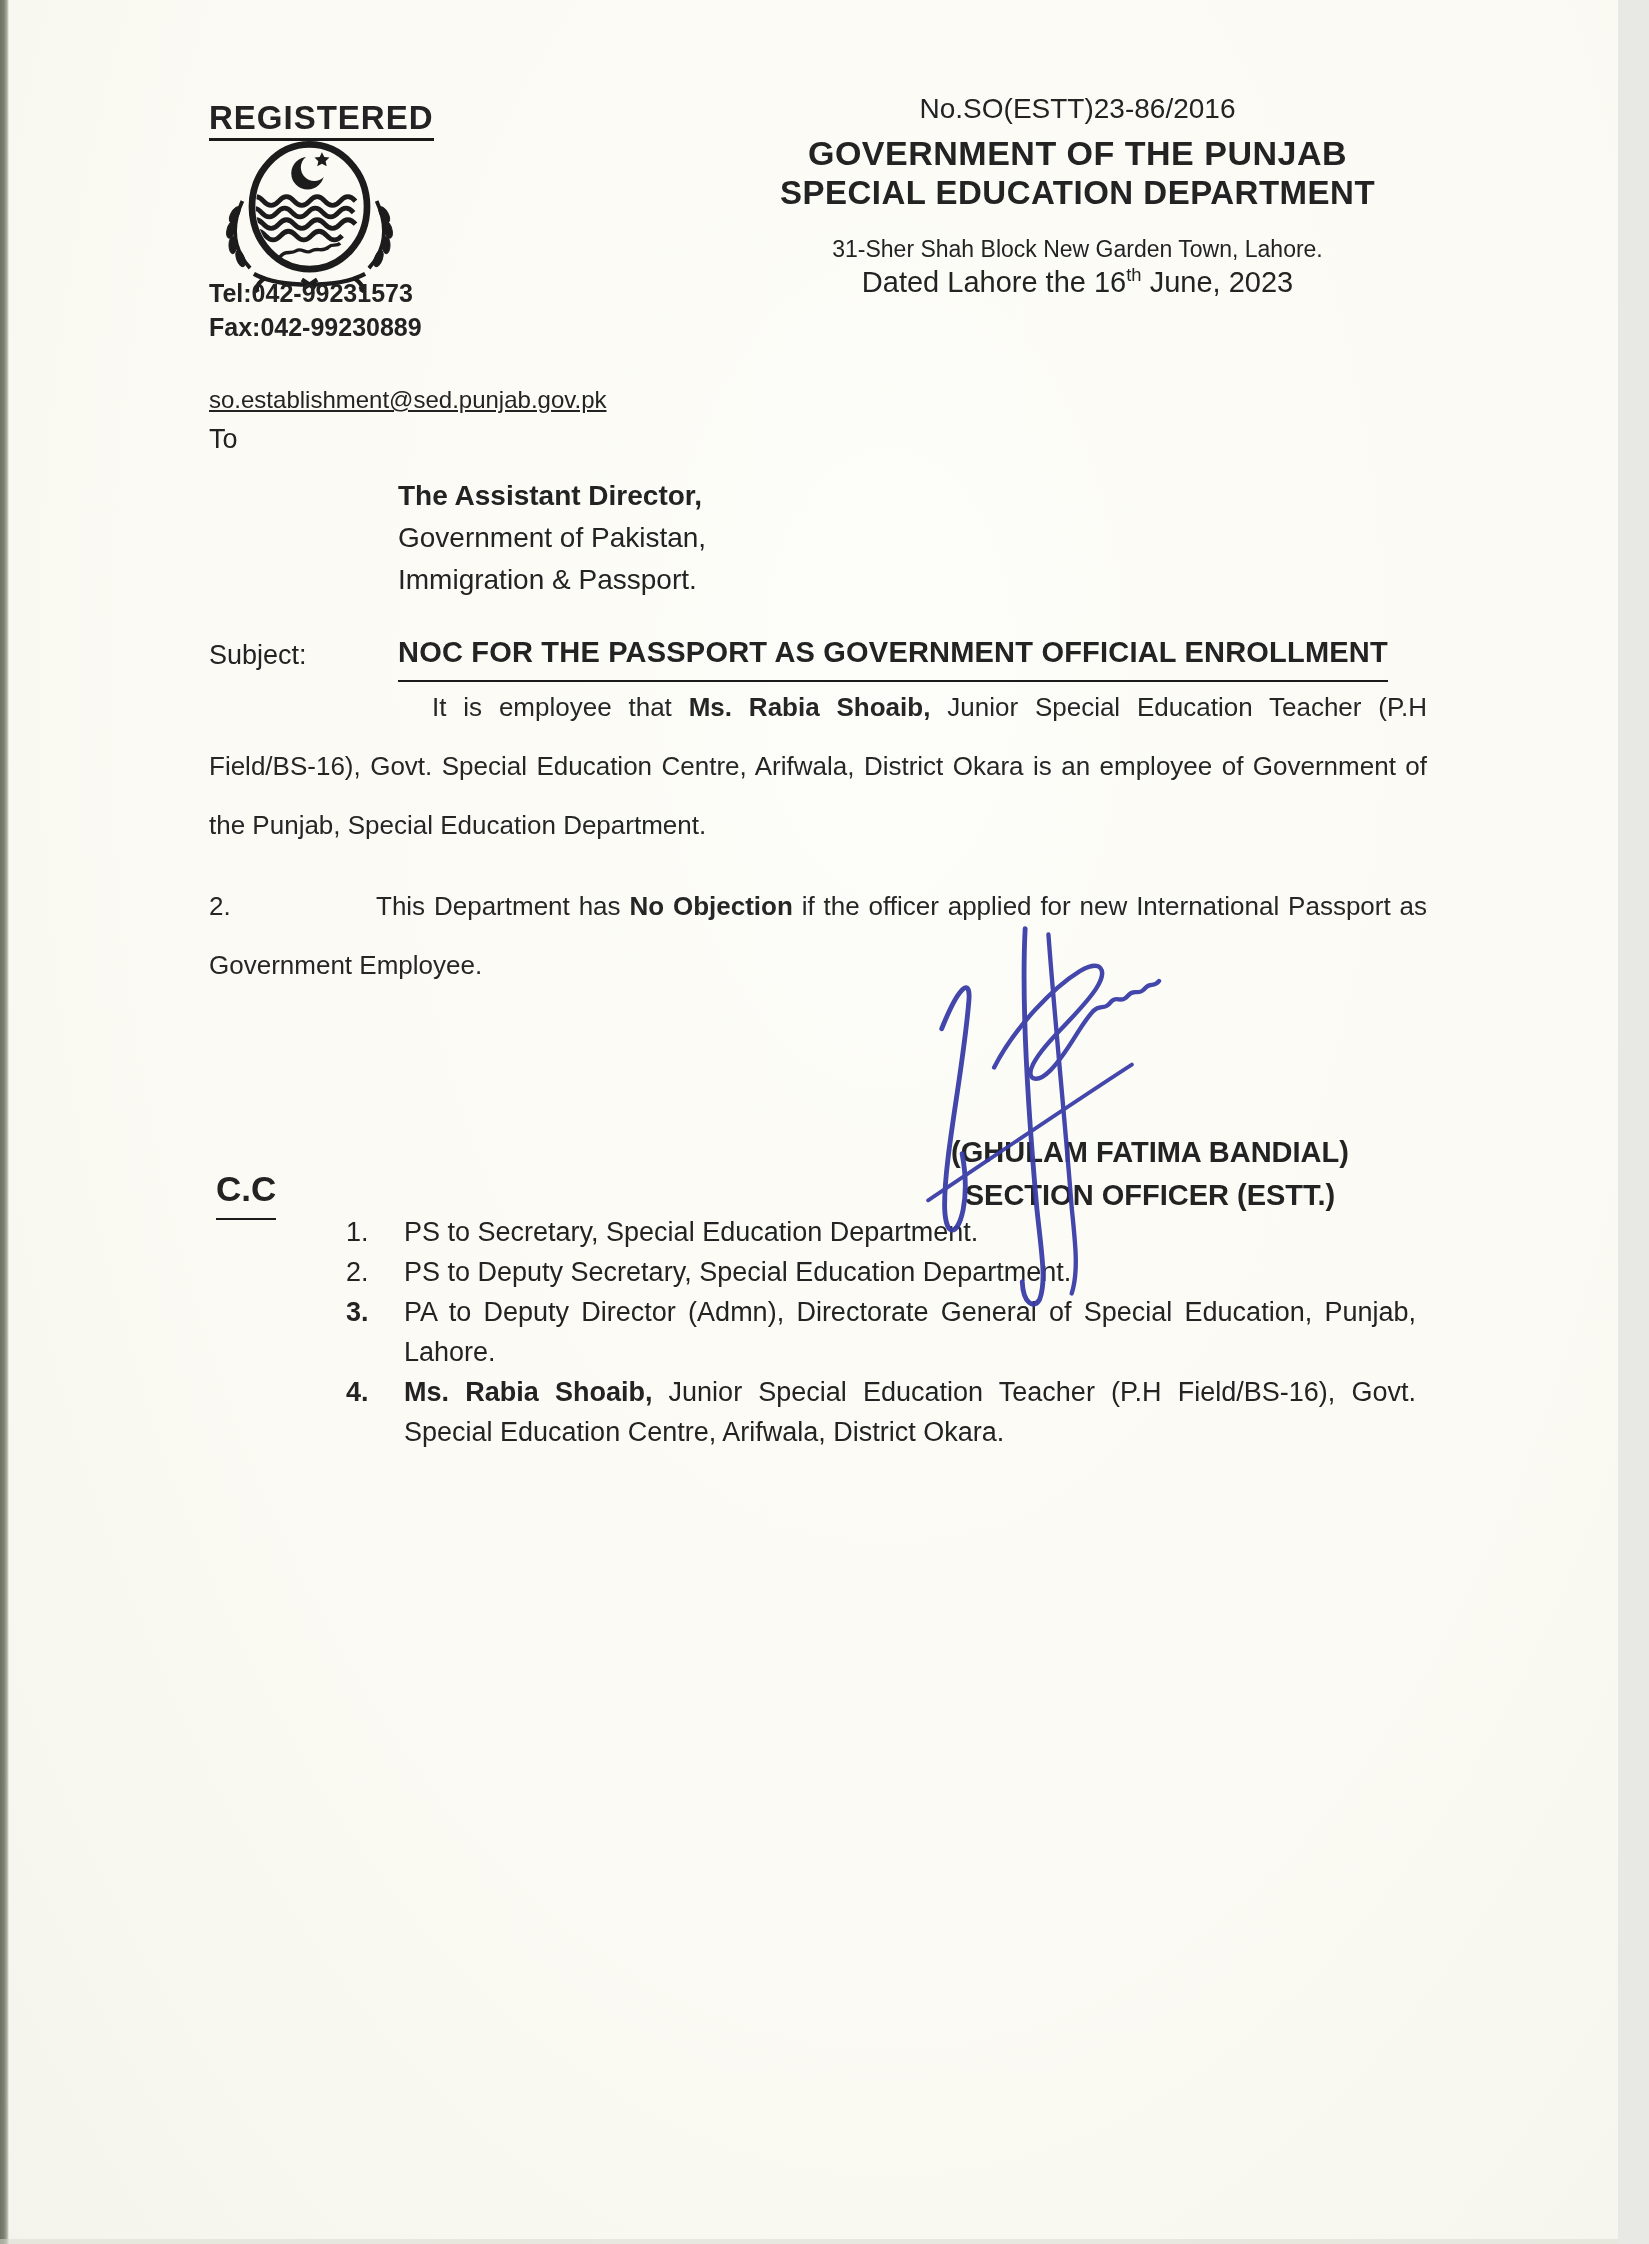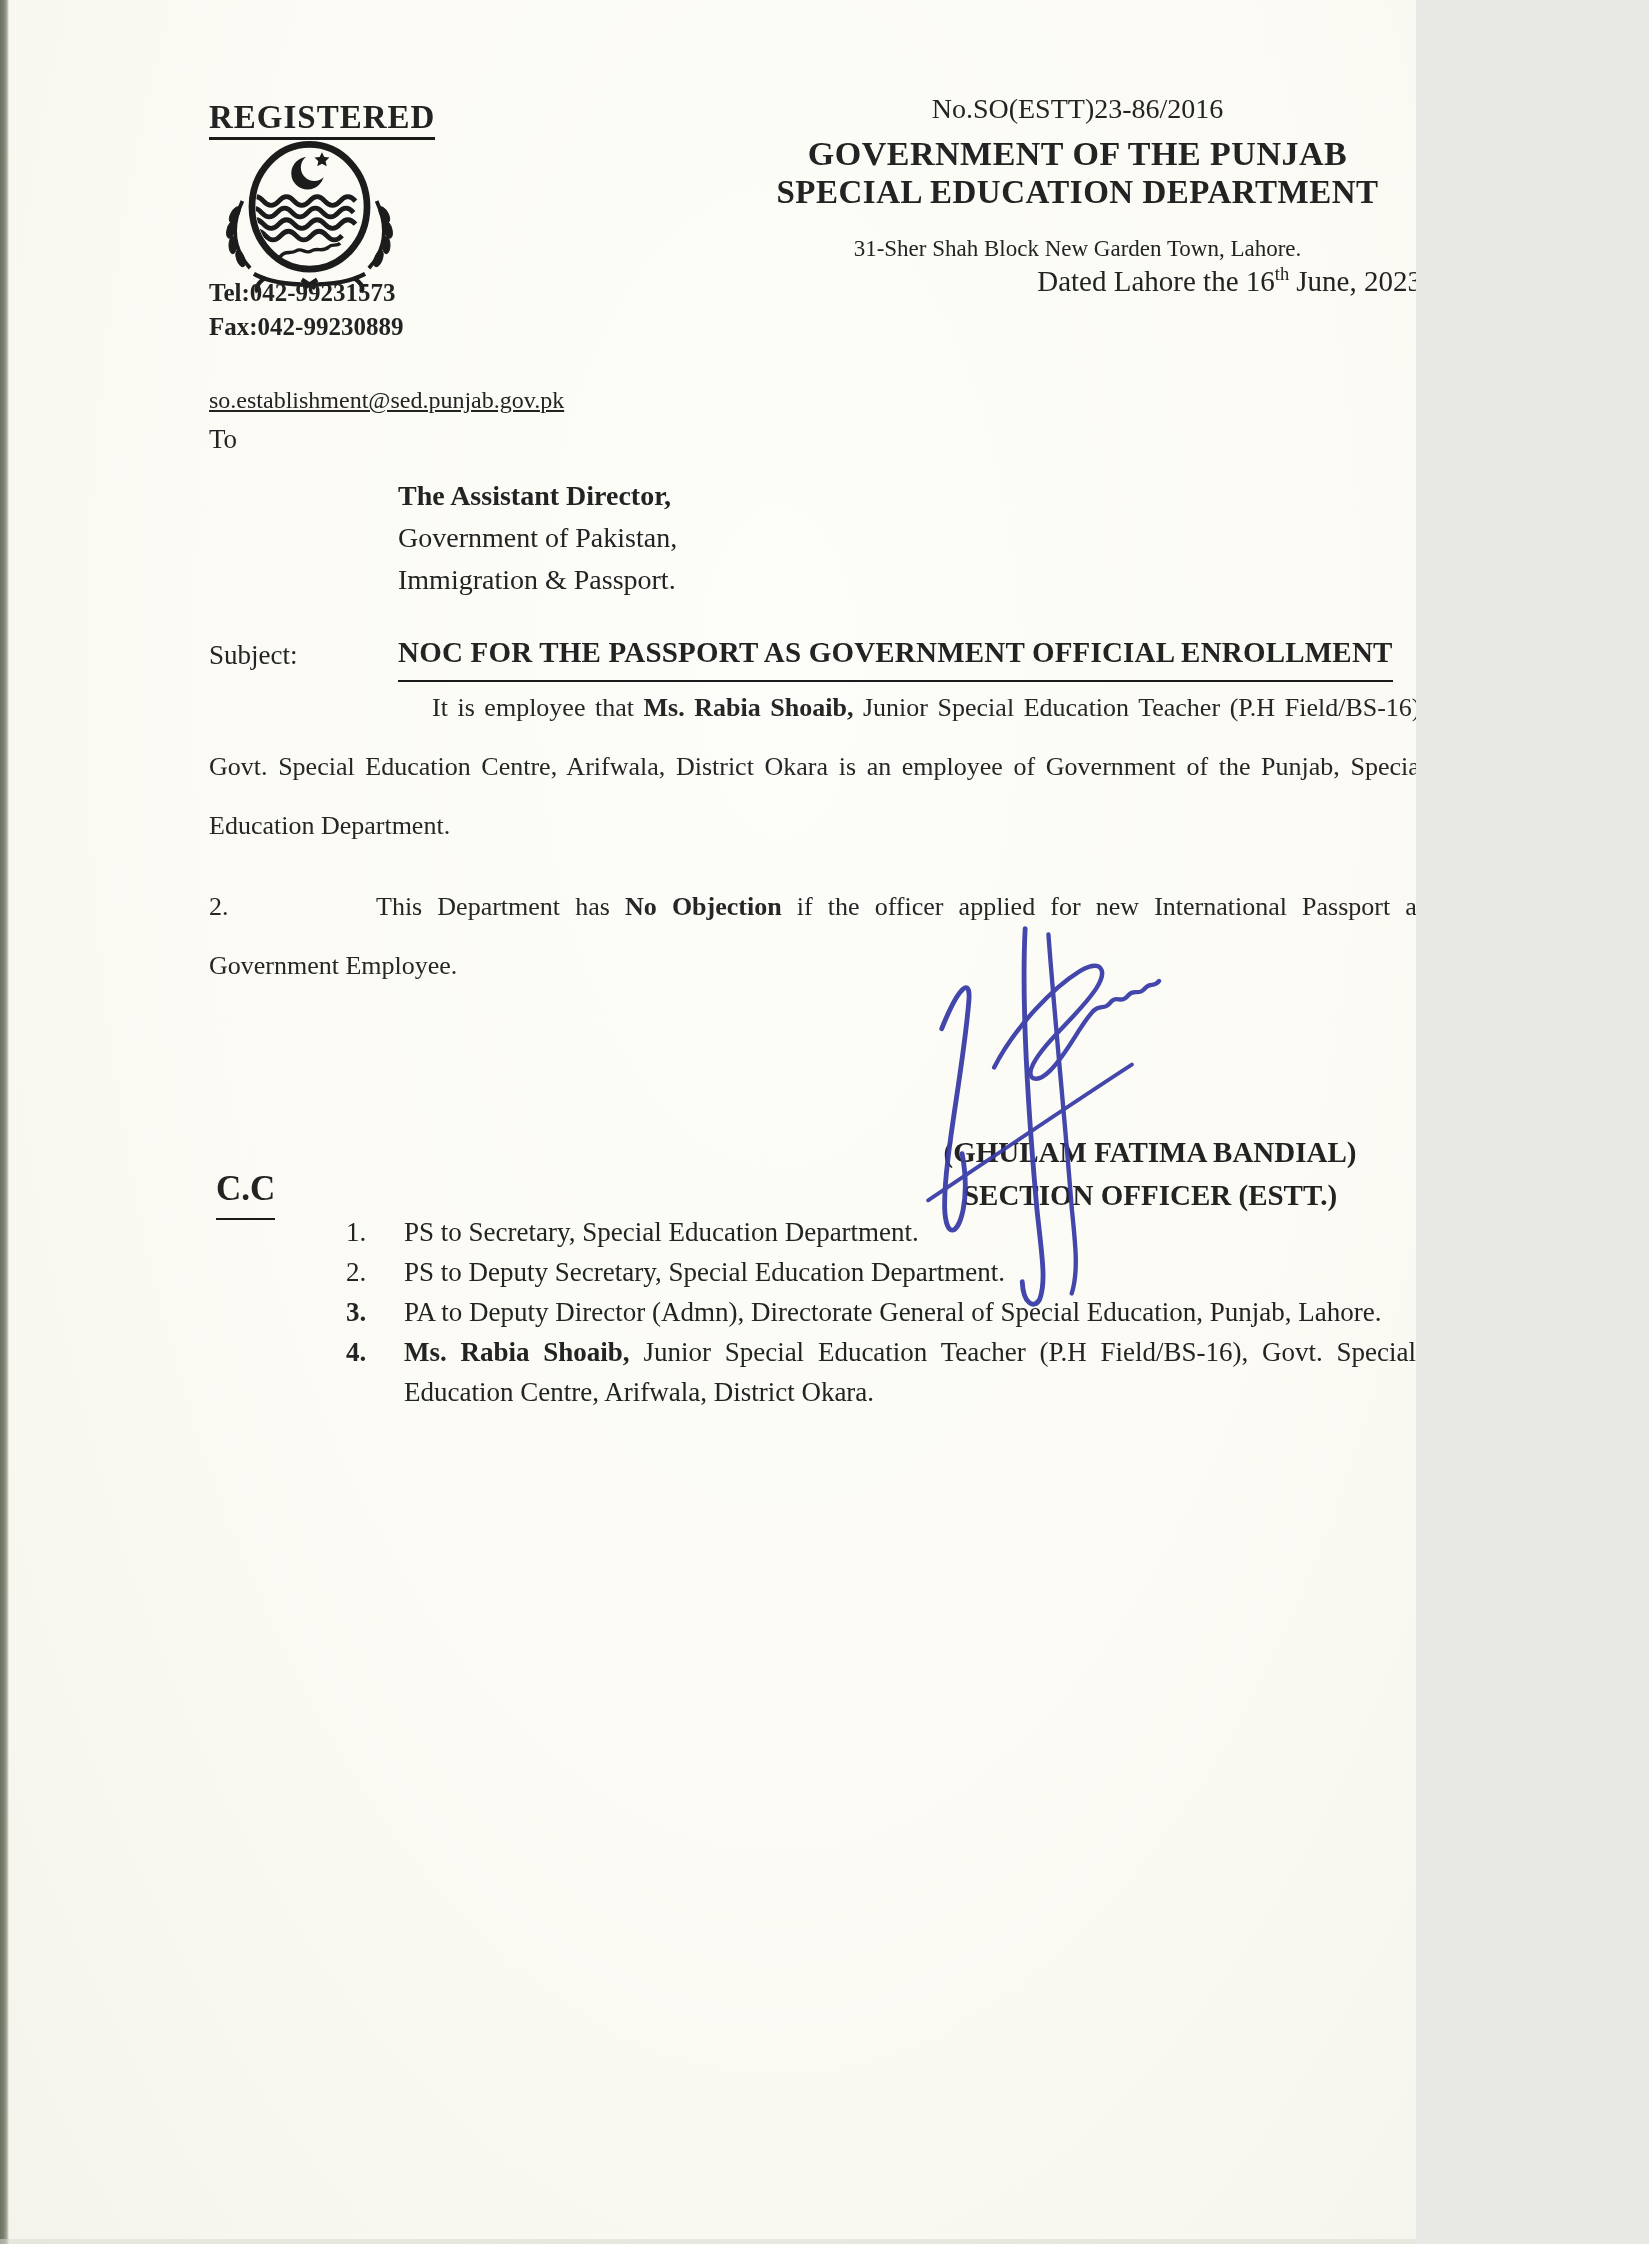--- a/index.html
+++ b/index.html
@@ -1,39 +1,39 @@
 <!DOCTYPE html>
 <html><head>
 <meta charset="utf-8">
 <style>
   html,body{margin:0;padding:0;background:#e8e8e4;}
   .page{
-    position:relative;width:1416px;height:2244px;overflow:hidden;
+    position:relative;width:1618px;height:2244px;overflow:hidden;
     background:radial-gradient(ellipse at 55% 30%, #fdfdf9 0%, #fbfaf4 55%, #f5f4ec 100%);
-    font-family:Liberation Serif, serif;color:#232323;
+    font-family:Liberation Sans, sans-serif;color:#232323;
   }
   .abs{position:absolute;}
   .scan-edge-left{left:0;top:0;width:8.7px;height:100%;
     background:linear-gradient(90deg,#6c7161 0%,#7d8272 45%,#a9ae9e 78%,rgba(250,250,244,0) 100%);}
   .scan-edge-bottom{left:0;bottom:0;width:100%;height:4.9px;background:#d9dad0;opacity:.55;}
 
   
   .registered{left:209px;top:99px;font-size:33px;font-weight:bold;letter-spacing:1px;
     border-bottom:3.9px solid #1a1a1a;padding-bottom:1px;}
   .crest{left:194px;top:132px;width:231px;height:163px;}
   .contact{left:209px;top:276px;line-height:34px;font-size:25px;font-weight:bold;}
   .contact .email{font-size:24px;font-weight:normal;text-decoration:underline;margin-top:39px;}
 
   
   .head-right{left:733px;top:93px;width:689px;text-align:center;}
   .ref-no{font-size:28px;margin-bottom:9px;}
   .gov{font-size:34px;font-weight:bold;letter-spacing:0.5px;line-height:39px;}
   .dept{font-size:33px;font-weight:bold;letter-spacing:0.5px;line-height:39px;margin-bottom:24px;}
   .addr{font-size:23px;}
-  .dateline{left:733px;top:264px;width:689px;text-align:right;font-size:29px;}
+  .dateline{left:733px;top:264px;width:689px;text-align:center;font-size:29px;}
   .dateline sup{font-size:18.4px;}
 
   .to-label{left:209px;top:424px;font-size:27px;}
   .addressee{left:398px;top:475px;font-size:28px;line-height:42px;}
   .addressee .l1{font-weight:bold;}
 
   .subject-row{left:209px;top:636px;width:1218px;height:43px;}
   .subject-label{position:absolute;left:0;top:3.9px;font-size:27px;}
   .subject-text{position:absolute;left:189px;top:0;font-size:29px;font-weight:bold;letter-spacing:0.2px;
     border-bottom:2.9px solid #1b1b1b;padding-bottom:11px;}

